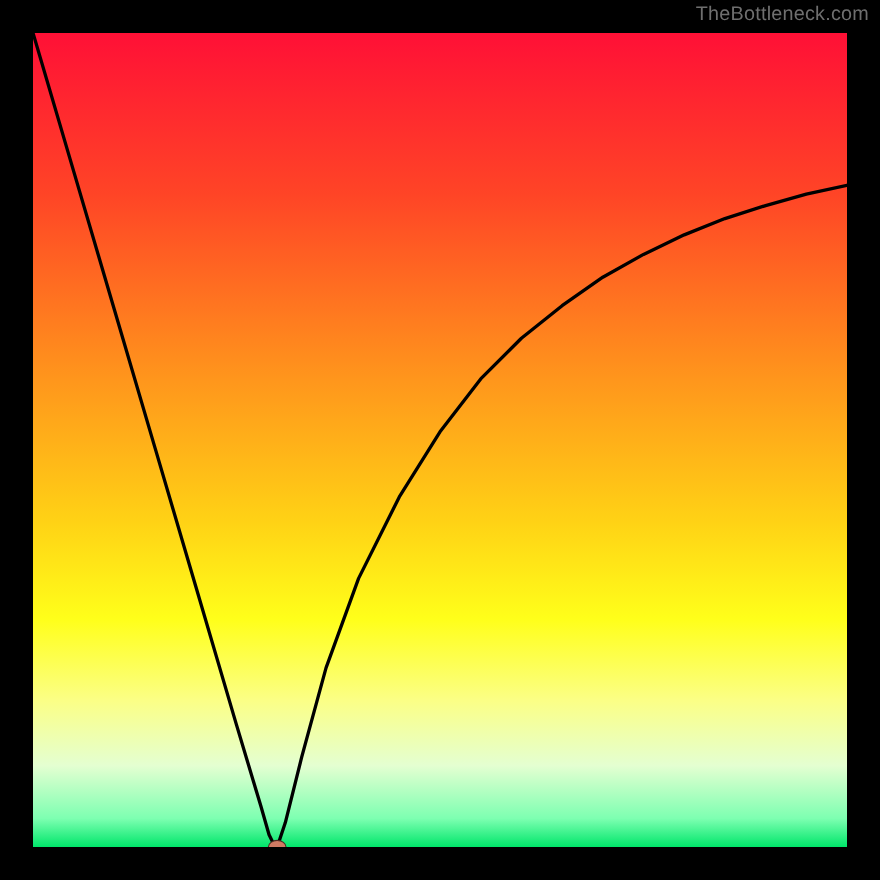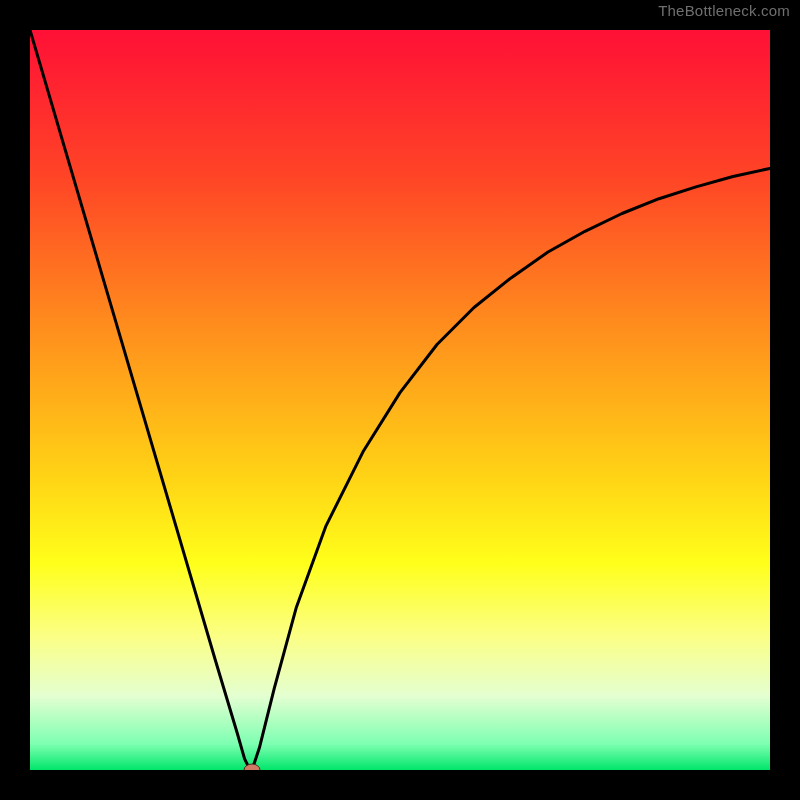--- a/index.html
+++ b/index.html
@@ -15,21 +15,21 @@
     position: relative;
     width: 800px;
     height: 800px;
     background: #000;
   }
   .watermark {
     position: absolute;
     top: 2px;
     right: 10px;
     color: #6f6f6f;
-    font-size: 15px;
+    font-size: 18px;
     font-weight: 500;
     letter-spacing: 0.2px;
     user-select: none;
   }
   .plot {
     position: absolute;
     left: 30px;
     top: 30px;
     width: 740px;
     height: 740px;

